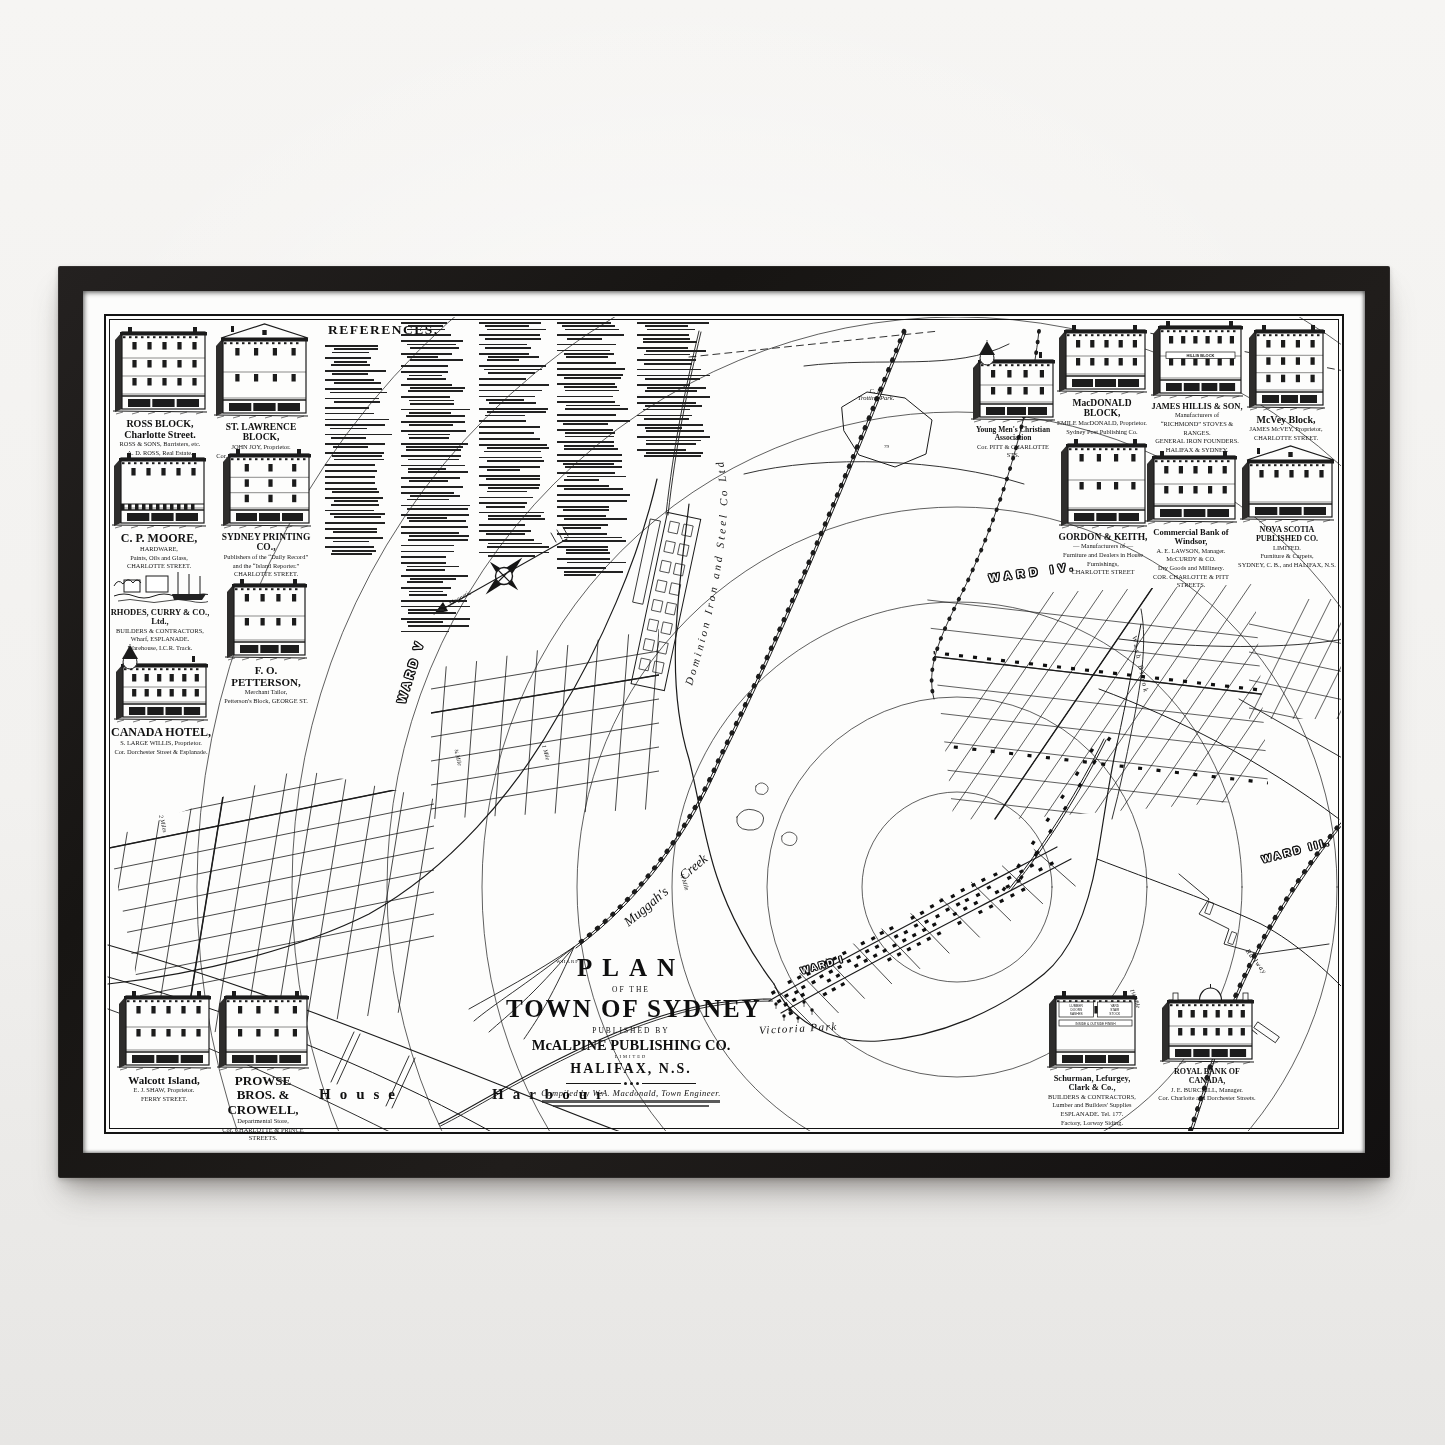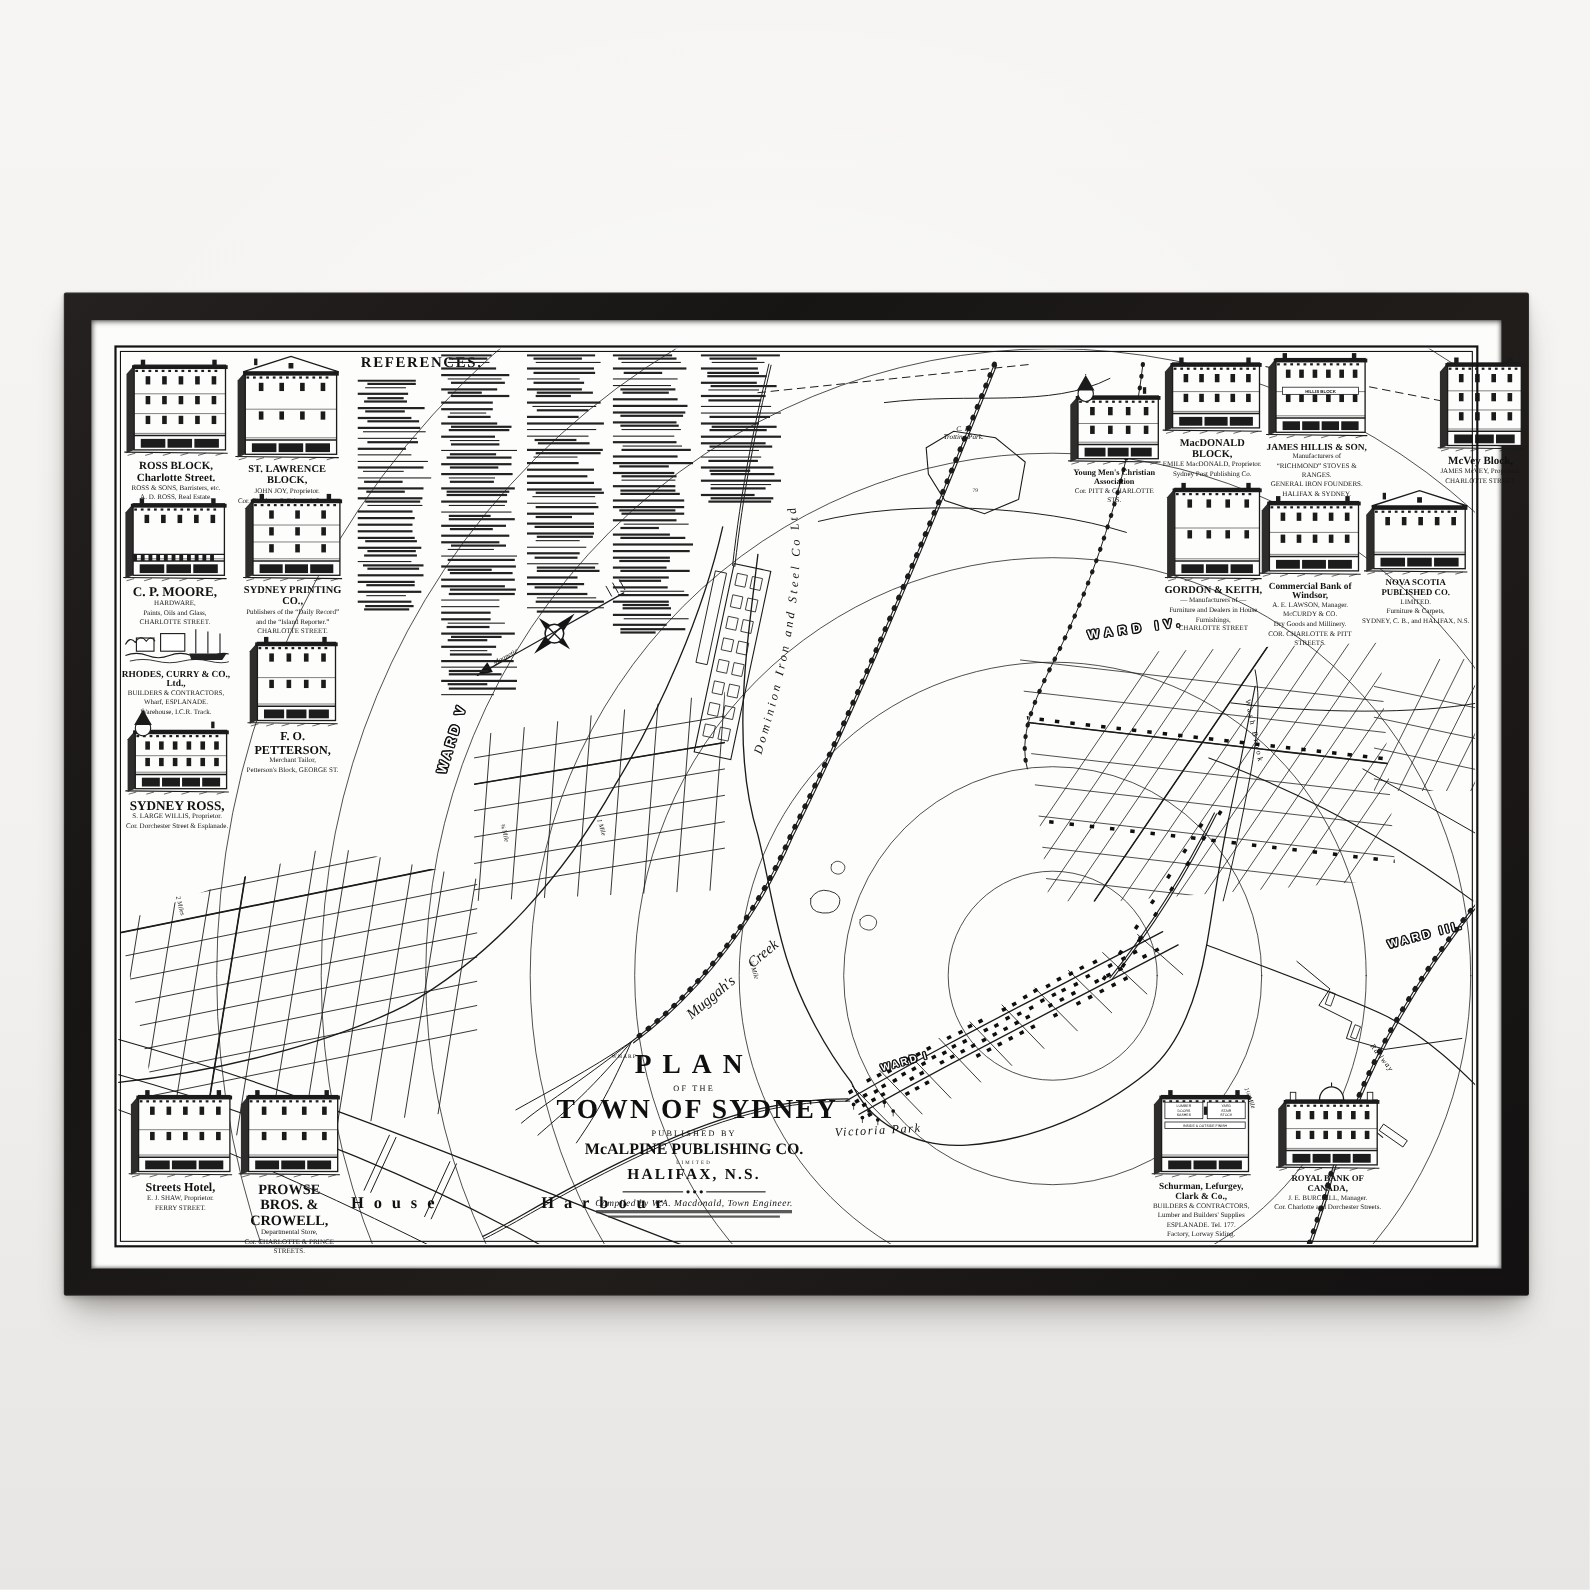--- a/index.html
+++ b/index.html
@@ -1144,21 +1144,21 @@
                   <rect x="16.0" y="63" width="16.3" height="8" fill="#1c1c1c"></rect>
                   <rect x="34.3" y="63" width="16.3" height="8" fill="#1c1c1c"></rect>
                   <rect x="52.5" y="63" width="16.3" height="8" fill="#1c1c1c"></rect>
                   <rect x="70.8" y="63" width="16.3" height="8" fill="#1c1c1c"></rect>
                   <circle cx="17" cy="18" r="7" fill="#fdfdfc" stroke="#1b1b1b" stroke-width="1"></circle>
                   <polygon points="9,15 25,15 17,1" fill="#1b1b1b"></polygon>
                   <line x1="17" y1="1" x2="17" y2="-4" stroke="#1b1b1b" stroke-width="0.8"></line>
                   <rect x="79" y="12" width="3" height="6" fill="#1b1b1b"></rect>
                 </svg>
               </div>
-              <div class="ad-title" style="font-size:12px">SYDNEY ROSS,</div>
+              <div class="ad-title" style="font-size:12px">CANADA HOTEL,</div>
               <div class="ad-line">S. LARGE WILLIS, Proprietor.</div>
               <div class="ad-line">Cor. Dorchester Street &amp; Esplanade.</div>
             </div>
             <div class="ad" style="left: 10px; top: 674px; width: 100px;">
               <div class="ad-bld" style="height:84px">
                 <svg width="96" height="84" viewBox="0 0 96 84">
                   <line x1="1" y1="79" x2="95" y2="80" stroke="#1b1b1b" stroke-width="1"></line>
                   <line x1="4" y1="82" x2="11" y2="80" stroke="#1b1b1b" stroke-width="0.6"></line>
                   <line x1="20" y1="82" x2="27" y2="80" stroke="#1b1b1b" stroke-width="0.6"></line>
                   <line x1="36" y1="82" x2="43" y2="80" stroke="#1b1b1b" stroke-width="0.6"></line>
@@ -1194,21 +1194,21 @@
                   <rect x="80.4" y="41.0" width="4.2" height="7.5" fill="#1b1b1b"></rect>
                   <line x1="10" y1="62.0" x2="93" y2="62.0" stroke="#1b1b1b" stroke-width="0.5"></line>
                   <line x1="10" y1="64" x2="93" y2="64" stroke="#1b1b1b" stroke-width="1.4"></line>
                   <rect x="16.0" y="67" width="22.3" height="8" fill="#1c1c1c"></rect>
                   <rect x="40.3" y="67" width="22.3" height="8" fill="#1c1c1c"></rect>
                   <rect x="64.7" y="67" width="22.3" height="8" fill="#1c1c1c"></rect>
                   <rect x="16" y="3" width="4" height="5" fill="#1b1b1b"></rect>
                   <rect x="81" y="3" width="4" height="5" fill="#1b1b1b"></rect>
                 </svg>
               </div>
-              <div class="ad-title" style="font-size:11px">Streets Hotel,</div>
+              <div class="ad-title" style="font-size:11px">Walcott Island,</div>
               <div class="ad-line">E. J. SHAW, Proprietor.</div>
               <div class="ad-line">FERRY STREET.</div>
             </div>
             <div class="ad" style="left: 112px; top: 674px; width: 94px;">
               <div class="ad-bld" style="height:84px">
                 <svg width="94" height="84" viewBox="0 0 94 84">
                   <line x1="1" y1="79" x2="93" y2="80" stroke="#1b1b1b" stroke-width="1"></line>
                   <line x1="4" y1="82" x2="11" y2="80" stroke="#1b1b1b" stroke-width="0.6"></line>
                   <line x1="19.666666666666664" y1="82" x2="26.666666666666664" y2="80" stroke="#1b1b1b" stroke-width="0.6"></line>
                   <line x1="35.33333333333333" y1="82" x2="42.33333333333333" y2="80" stroke="#1b1b1b" stroke-width="0.6"></line>
@@ -1401,21 +1401,21 @@
                   <rect x="16" y="34" width="69" height="6.5" fill="#fff" stroke="#1b1b1b" stroke-width="0.7"></rect>
                   <text x="50.5" y="39" text-anchor="middle" font-size="4" font-family="Liberation Sans, sans-serif" font-weight="bold" fill="#111">HILLIS BLOCK</text>
                 </svg>
               </div>
               <div class="ad-title" style="font-size:8.5px">JAMES HILLIS &amp; SON,</div>
               <div class="ad-line">Manufacturers of</div>
               <div class="ad-line">“RICHMOND” STOVES &amp; RANGES.</div>
               <div class="ad-line">GENERAL IRON FOUNDERS.</div>
               <div class="ad-line">HALIFAX &amp; SYDNEY.</div>
             </div>
-            <div class="ad" style="left: 1202px; top: 8px; width: 80px;">
+            <div class="ad" style="left: 1142px; top: 8px; width: 80px;">
               <div class="ad-bld" style="height:90px">
                 <svg width="80" height="90" viewBox="0 0 80 90">
                   <line x1="1" y1="85" x2="79" y2="86" stroke="#1b1b1b" stroke-width="1"></line>
                   <line x1="4" y1="88" x2="11" y2="86" stroke="#1b1b1b" stroke-width="0.6"></line>
                   <line x1="17.333333333333336" y1="88" x2="24.333333333333336" y2="86" stroke="#1b1b1b" stroke-width="0.6"></line>
                   <line x1="30.666666666666668" y1="88" x2="37.66666666666667" y2="86" stroke="#1b1b1b" stroke-width="0.6"></line>
                   <line x1="44" y1="88" x2="51" y2="86" stroke="#1b1b1b" stroke-width="0.6"></line>
                   <line x1="57.333333333333336" y1="88" x2="64.33333333333334" y2="86" stroke="#1b1b1b" stroke-width="0.6"></line>
                   <line x1="70.66666666666667" y1="88" x2="77.66666666666667" y2="86" stroke="#1b1b1b" stroke-width="0.6"></line>
                   <polygon points="3,16 10,8 10,83 3,86" fill="#2e2d2c"></polygon>

